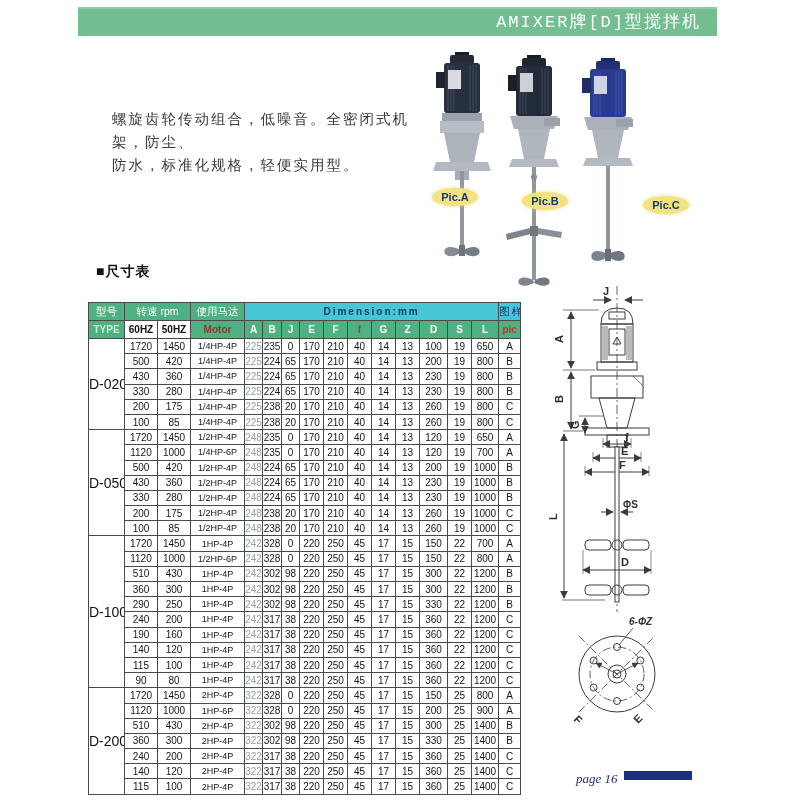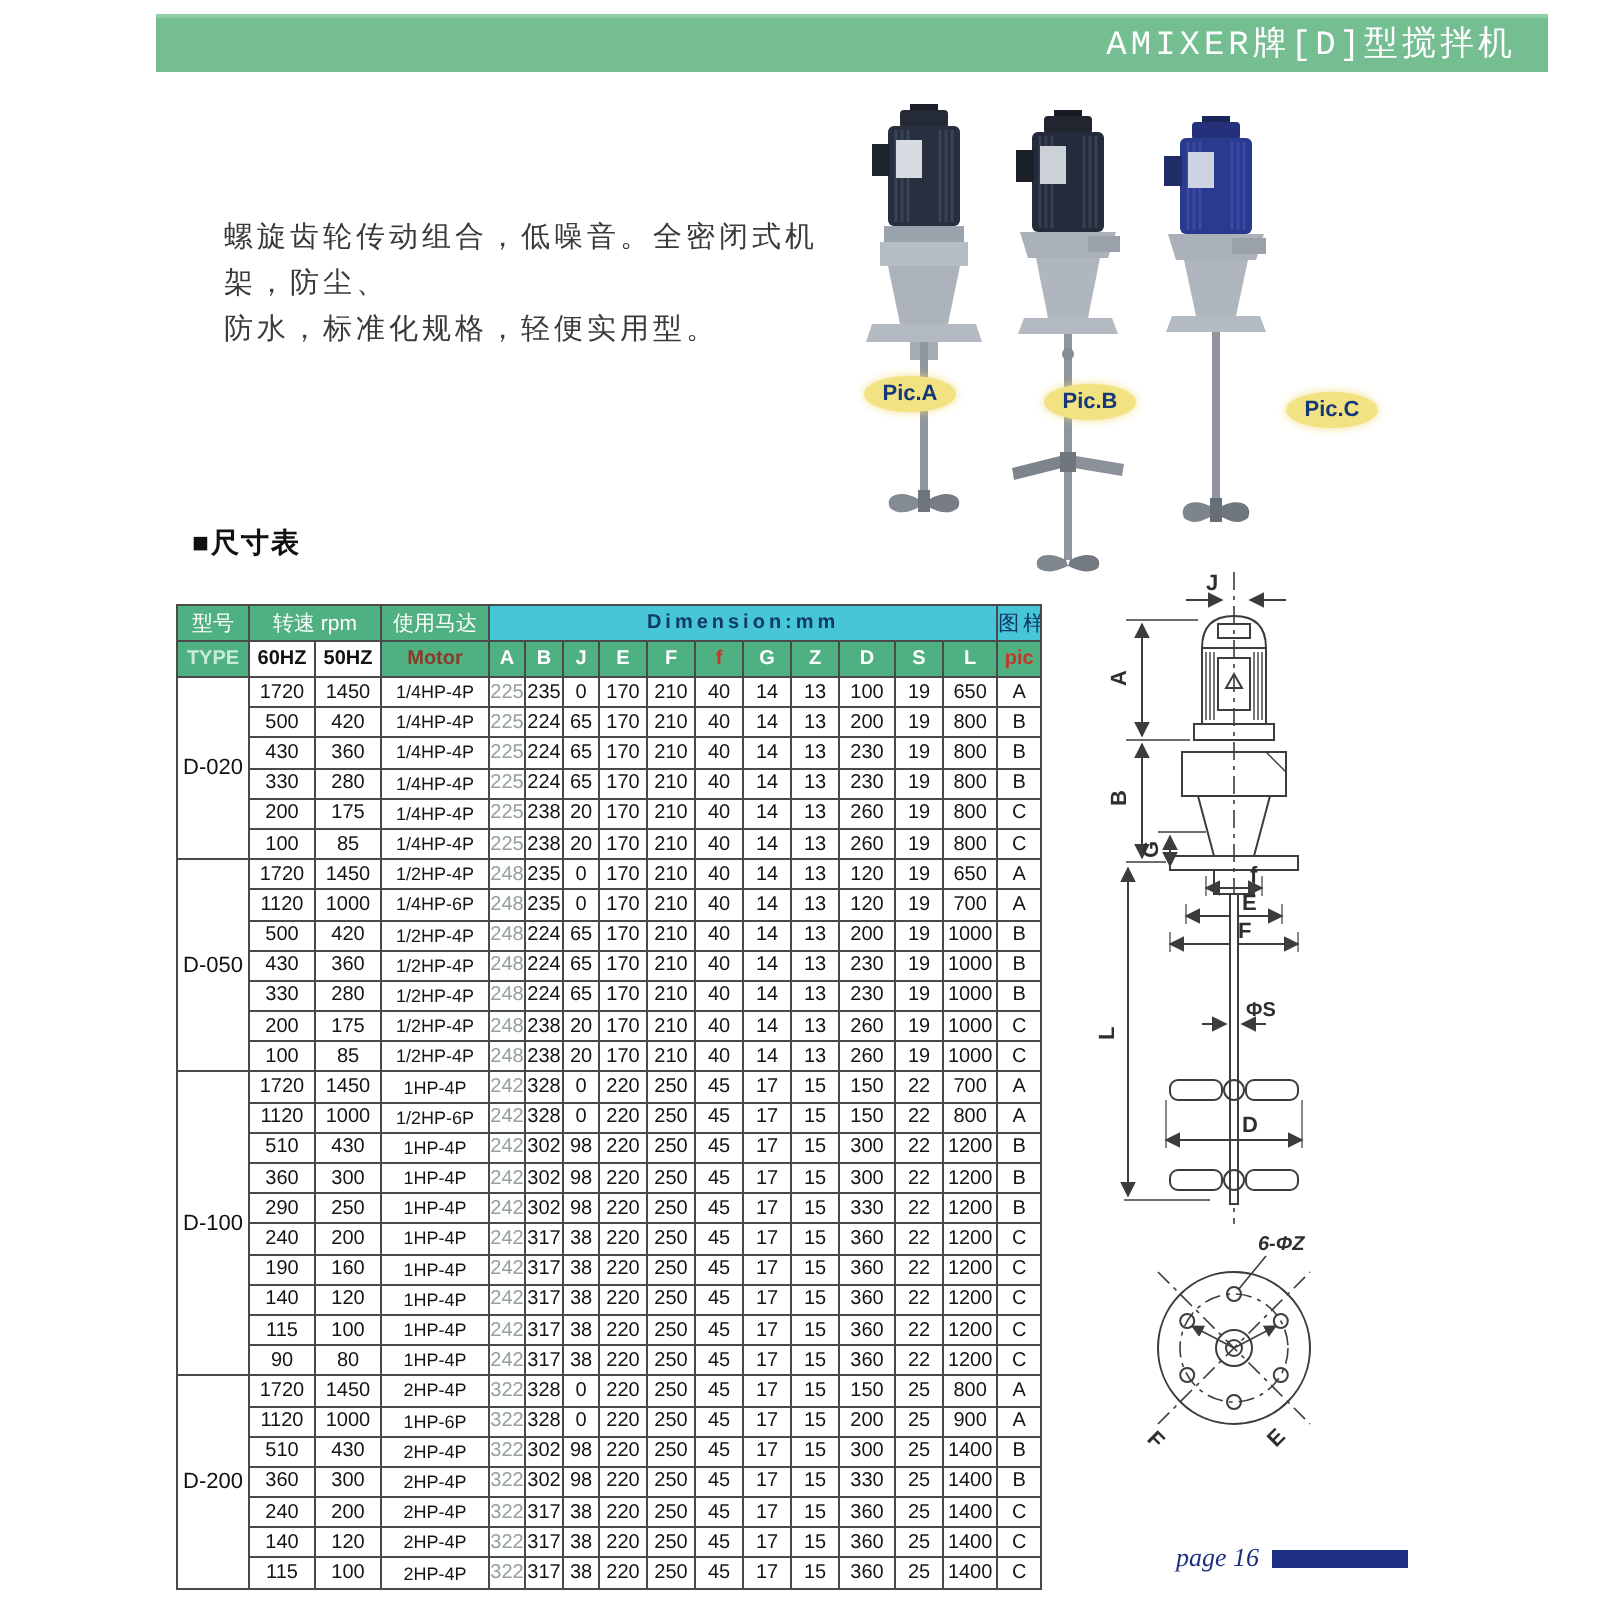--- a/index.html
+++ b/index.html
@@ -1,21 +1,21 @@
 <!DOCTYPE html>
 <html><head>
 <meta charset="utf-8">
 <style>
   html,body{margin:0;padding:0;background:#fff;}
   #page{position:relative;width:800px;height:800px;background:#fff;overflow:hidden;
         font-family:"Liberation Sans",sans-serif;color:#1a1a1a;}
 
   
-  .banner{position:absolute;left:78px;top:7px;width:696px;height:29px;background:#74be92;
-          box-shadow:inset 0 2px 0 #8fcda8;}
+  .banner{position:absolute;left:78px;top:7px;width:612px;height:29px;background:#74be92;
+          box-shadow:inset 0 2px 0 #8fcda8;padding-left:27px;}
   .banner span{position:absolute;right:16px;top:3px;font-family:"Liberation Mono","DejaVu Sans Mono",monospace;
           font-size:17px;letter-spacing:2px;color:#fff;white-space:nowrap;}
 
   
   .title{position:absolute;left:112px;top:62px;font-family:"Liberation Serif","DejaVu Serif",serif;
          font-size:22px;letter-spacing:4px;color:#2d2d2d;}
   .desc-cn{position:absolute;left:112px;top:108px;width:320px;font-family:"Liberation Serif",serif;
          font-size:14.5px;line-height:1.6;letter-spacing:2px;color:#3a3a3a;white-space:pre-line;}
   .desc-en{position:absolute;left:112px;top:170px;width:330px;font-family:"Liberation Mono","DejaVu Sans Mono",monospace;
          font-size:10.5px;line-height:1.25;letter-spacing:.4px;color:#454545;white-space:pre;}
@@ -35,28 +35,28 @@
   .dim-table th,.dim-table td{border:1px solid #4a4a4a;padding:0;text-align:center;overflow:hidden;white-space:nowrap;}
   .dim-table th{font-size:10px;height:17px;font-weight:bold;}
   .dim-table th.cn{font-size:10.5px;font-weight:normal;}
   .dim-table td{font-size:10px;height:14.2px;color:#141414;}
   .g{background:#4fb081;color:#fff;}
   .pale{color:#c9ecd9;}
   .cy{background:#46c6d6;color:#11386b;letter-spacing:2px;}
   .wh{background:#fff;color:#111;}
   .red{color:#c0392b;}
   .maroon{color:#8a3a2a;}
-  td.model{font-size:11px;color:#111;}
+  td.model{font-size:14px;color:#111;}
   td.dima{color:#95a29a;}
   td.mot{font-size:9px;}
 
   
   .notes{position:absolute;left:96px;top:750px;font-family:"Liberation Serif",serif;
          font-size:11.5px;line-height:1.45;color:#222;font-weight:bold;}
-  .pagefoot{position:absolute;left:576px;top:771px;display:flex;align-items:center;margin-left:12px;}
+  .pagefoot{position:absolute;left:576px;top:771px;display:flex;}
   .pagefoot .pg{font-family:"Liberation Serif",serif;font-style:italic;font-size:13px;color:#1c2f82;margin-right:6px;}
   .pagefoot .bar{width:68px;height:9px;background:#1c2f82;}
 
   svg text{font-family:"Liberation Sans",sans-serif;}
 </style>
 </head>
 <body>
 
 <div id="page">
 

